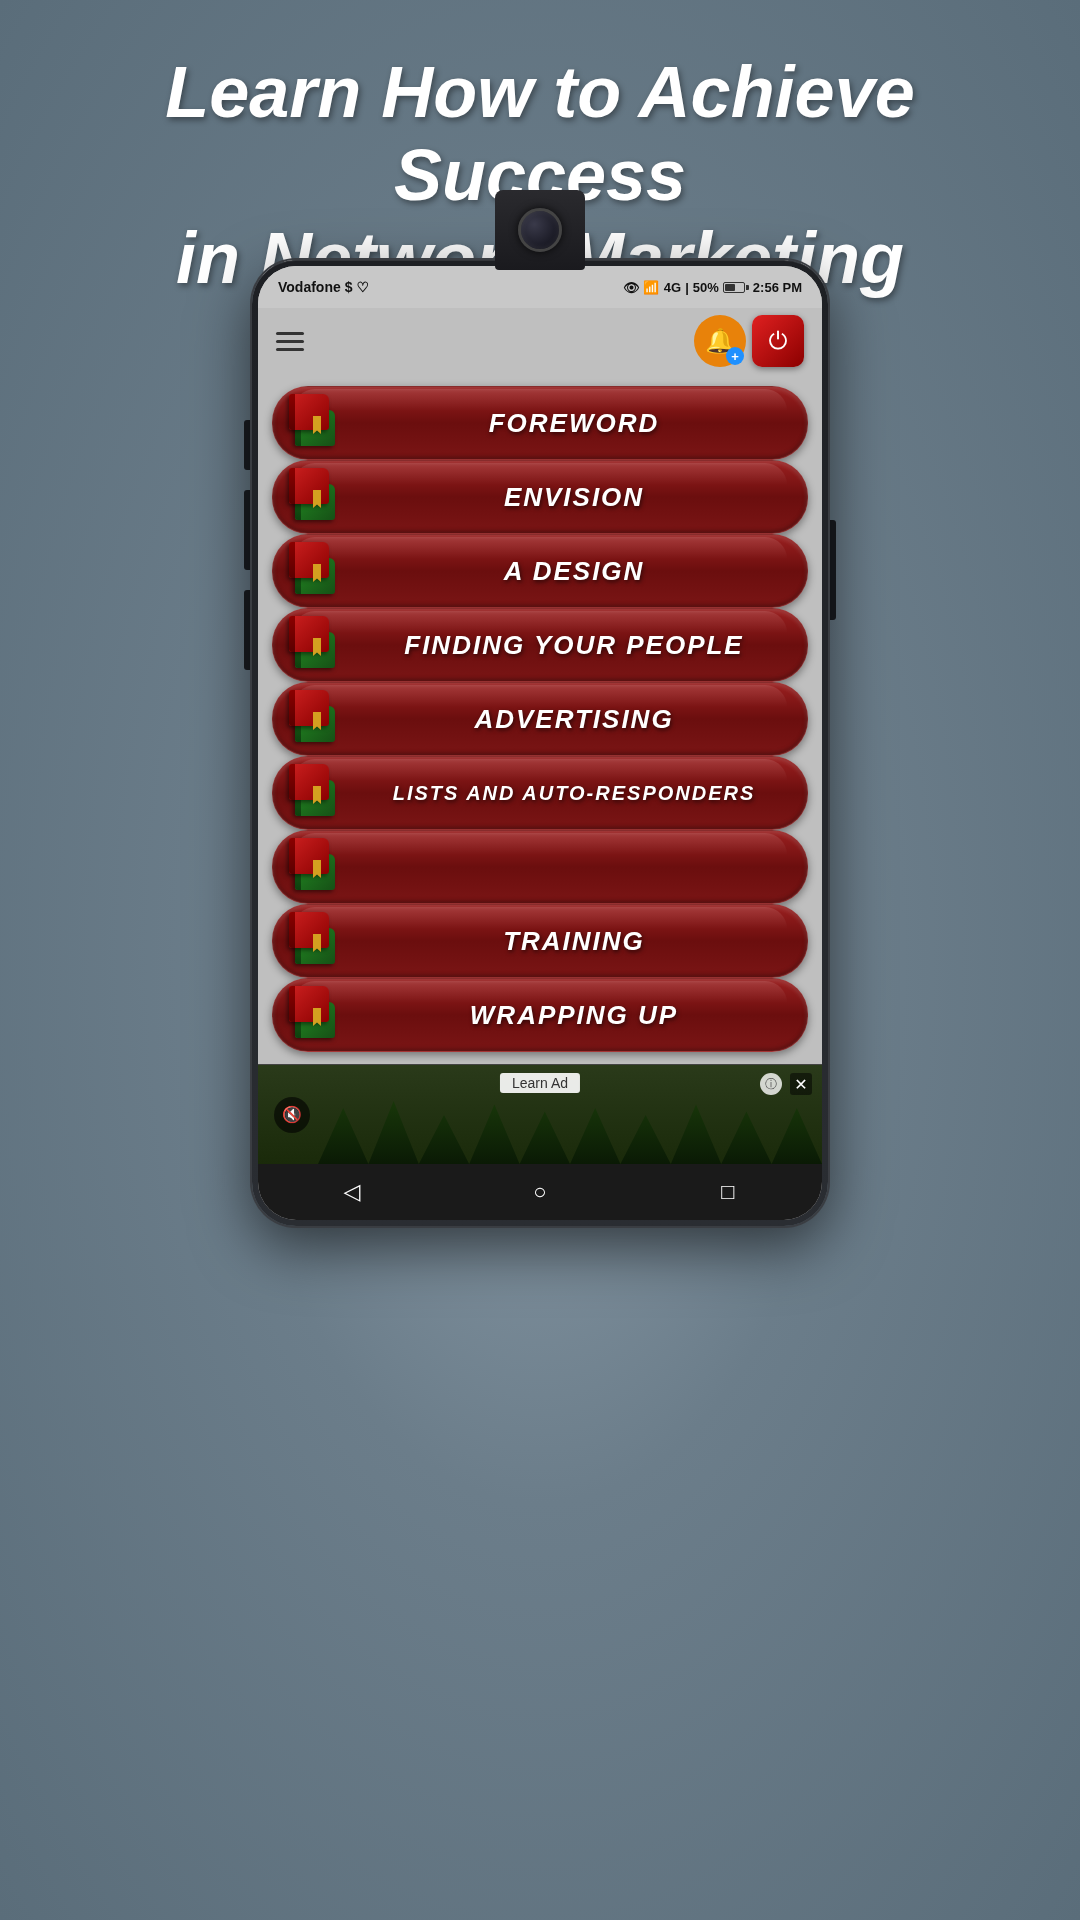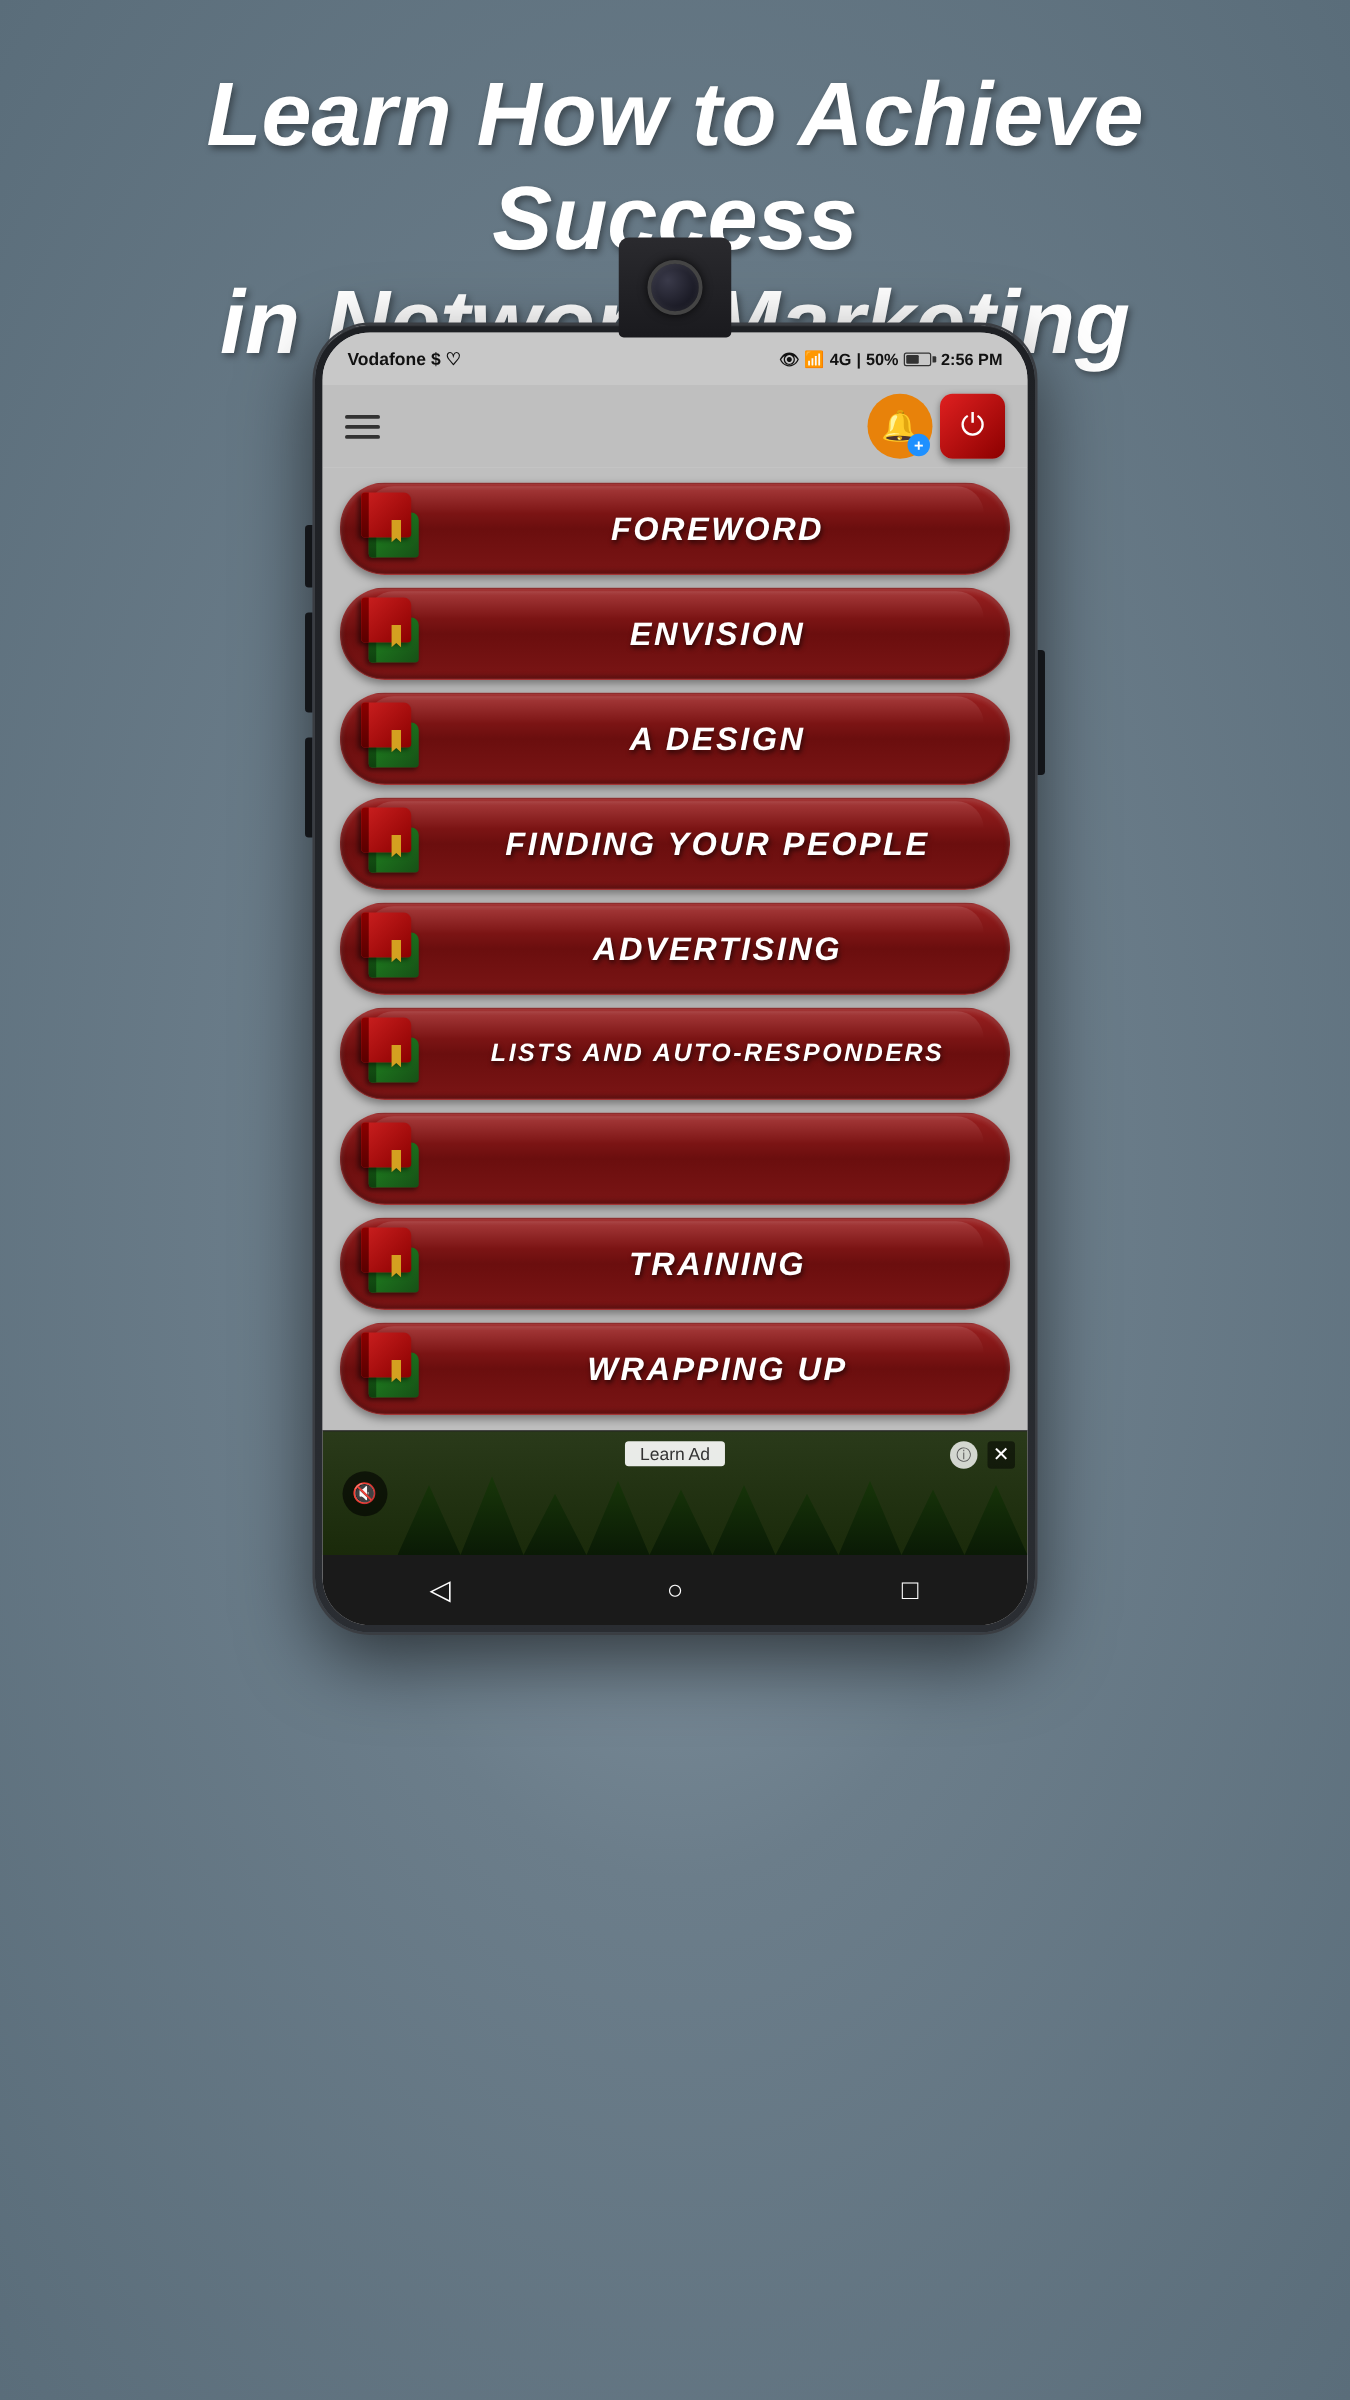--- a/index.html
+++ b/index.html
@@ -241,21 +241,20 @@
       font-size: 24px;
       color: white;
     }
 
     
     .menu-content {
       background: #bfbfbf;
       padding: 12px 14px;
       display: flex;
       flex-direction: column;
-      gap: 10px;
     }
 
     
     .menu-btn {
       background: linear-gradient(180deg, #9b2020 0%, #6b0e0e 50%, #7a1515 100%);
       border-radius: 36px;
       height: 74px;
       display: flex;
       align-items: center;
       padding: 0 16px;

